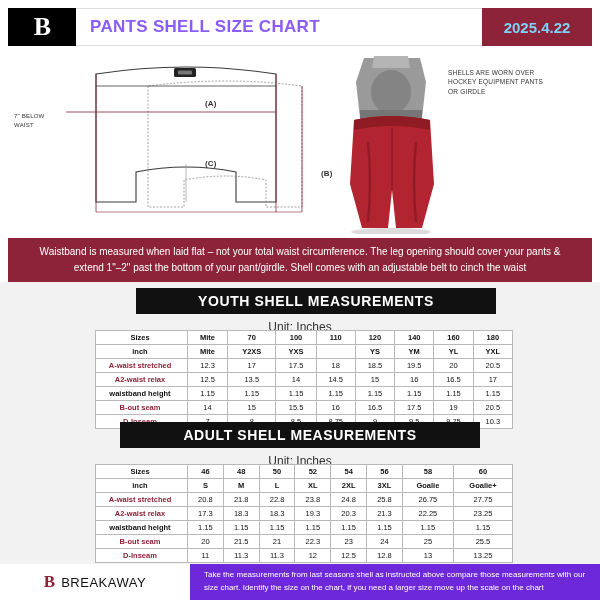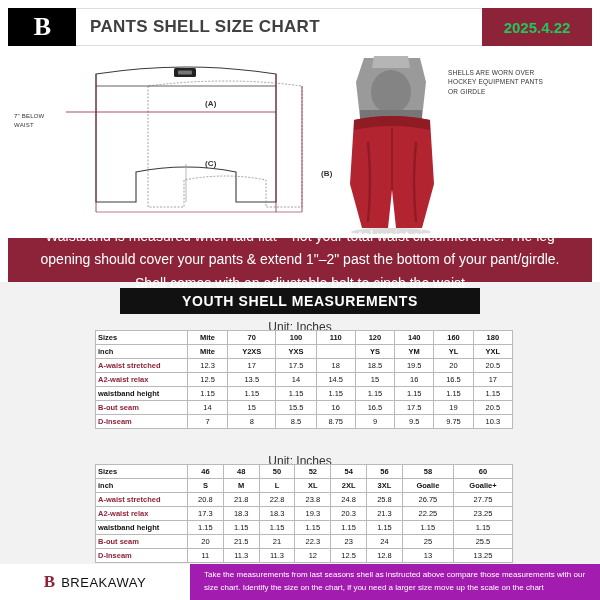--- a/index.html
+++ b/index.html
@@ -27,27 +27,27 @@
   .hdr-logo {
     width: 68px; background: #000; color: #fff;
     display: flex; align-items: center; justify-content: center;
   }
   .hdr-logo .bmark {
     font-family: "Liberation Serif", serif;
     font-weight: bold; font-size: 26px; line-height: 1;
     letter-spacing: -1px;
   }
   .hdr-title {
-    flex: 1; background: #ffffff; color: #404040;
+    flex: 1; background: #ffffff; color: #8b5cf6;
     display: flex; align-items: center; padding-left: 14px;
     font-size: 17px; font-weight: bold; letter-spacing: .3px;
     border-top: 1px solid #ddd; border-bottom: 1px solid #ddd;
   }
   .hdr-date {
-    width: 110px; background: #8c2338; color: #22c55e;
+    width: 110px; background: #8c2338; color: #7dd3fc;
     display: flex; align-items: center; justify-content: center;
     font-size: 15px; font-weight: bold;
   }
 
   
   .diagram {
     position: absolute; top: 50px; left: 8px; right: 8px; height: 185px;
     background: #fff;
   }
   .shorts-svg { position: absolute; left: 58px; top: 2px; }
@@ -58,21 +58,21 @@
   .waist-note { left: 6px; top: 62px; width: 52px; text-align: left; font-size: 6px; color:#333; }
   .shell-note { left: 440px; top: 18px; width: 100px; font-size: 6.5px; color:#333; }
   .photo-wrap { position: absolute; left: 330px; top: 2px; width: 108px; height: 182px; }
 
   
   .infobar {
     position: absolute; left: 8px; right: 8px; top: 238px; height: 44px;
     background: #8c2338; color: #fff;
     display: flex; align-items: center; justify-content: center;
     text-align: center; padding: 0 18px;
-    font-size: 14px; line-height: 1.65;
+    font-size: 10px; line-height: 1.65;
   }
 
   
   .section-title {
     position: absolute; left: 120px; width: 360px; height: 26px;
     background: #111; color: #fff;
     display: flex; align-items: center; justify-content: center;
     font-size: 14px; font-weight: bold; letter-spacing: .6px;
   }
   .unit-label {
@@ -85,21 +85,21 @@
     position: absolute; left: 95px; width: 418px;
     border-collapse: collapse;
     font-size: 7.5px; color: #111;
   }
   table.meas td, table.meas th {
     border: 1px solid #b9b9b9;
     height: 14px; text-align: center; font-weight: normal;
     padding: 0 2px; background: #fff;
   }
   table.meas td.rowlab, table.meas th.rowlab {
-    width: 92px; text-align: left; padding-right: 5px; font-weight: bold;
+    width: 92px; text-align: center; padding-right: 5px; font-weight: bold;
   }
   table.meas tr.head td { font-weight: bold; }
   td.maroon { color: #8c2338; font-weight: bold; }
 
   
   .footer {
     position: absolute; left: 0; right: 0; bottom: 0; height: 36px;
     display: flex;
   }
   .footer-left {
@@ -107,21 +107,21 @@
     justify-content: center; gap: 6px;
   }
   .footer-left .bmark {
     font-family: "Liberation Serif", serif; font-weight: bold;
     font-size: 17px; color: #8c2338;
   }
   .footer-left .bname {
     font-size: 13px; font-weight: normal; color: #111; letter-spacing: .5px;
   }
   .footer-right {
-    flex: 1; background: #a21caf; color: #fff;
+    flex: 1; background: #6d28d9; color: #fff;
     display: flex; align-items: center; padding: 0 14px;
     font-size: 8px; line-height: 1.6;
   }
 </style>
 </head>
 <body>
 
 <div class="page">
 
   <div class="bg-band" style="top:282px;height:150px;"></div>
@@ -180,21 +180,21 @@
         <path d="M54 76 L54 138" stroke="#8f1b25" stroke-width="1.6" fill="none"></path>
         <ellipse cx="53" cy="180" rx="40" ry="4" fill="#dcdcdc"></ellipse>
       </svg>
     </div>
 
     <div class="label-note shell-note">SHELLS ARE WORN OVER HOCKEY EQUIPMENT PANTS OR GIRDLE</div>
   </div>
 
   <div class="infobar">Waistband is measured when laid flat – not your total waist circumference. The leg opening should cover your pants &amp; extend 1"–2" past the bottom of your pant/girdle. Shell comes with an adjustable belt to cinch the waist</div>
 
-  <div class="section-title" style="top:288px;">YOUTH SHELL MEASUREMENTS</div>
+  <div class="section-title" style="top:288px;margin-left:16px;">YOUTH SHELL MEASUREMENTS</div>
   <div class="unit-label" style="top:320px;">Unit: Inches</div>
   <table class="meas" style="top:330px;">
     <tbody id="youth-body">
         <tr class="head">
           <td class="rowlab">Sizes</td>
           <td>Mite</td>
           <td>70</td>
           <td>100</td>
           <td>110</td>
           <td>120</td>
@@ -264,20 +264,21 @@
           <td>8.5</td>
           <td>8.75</td>
           <td>9</td>
           <td>9.5</td>
           <td>9.75</td>
           <td>10.3</td>
         </tr>
       </tbody>
   </table>
 
+  <div class="section-title" style="top:422px;">ADULT SHELL MEASUREMENTS</div>
   <div class="unit-label" style="top:454px;">Unit: Inches</div>
   <table class="meas" style="top:464px;">
     <tbody id="adult-body">
         <tr class="head">
           <td class="rowlab">Sizes</td>
           <td>46</td>
           <td>48</td>
           <td>50</td>
           <td>52</td>
           <td>54</td>

